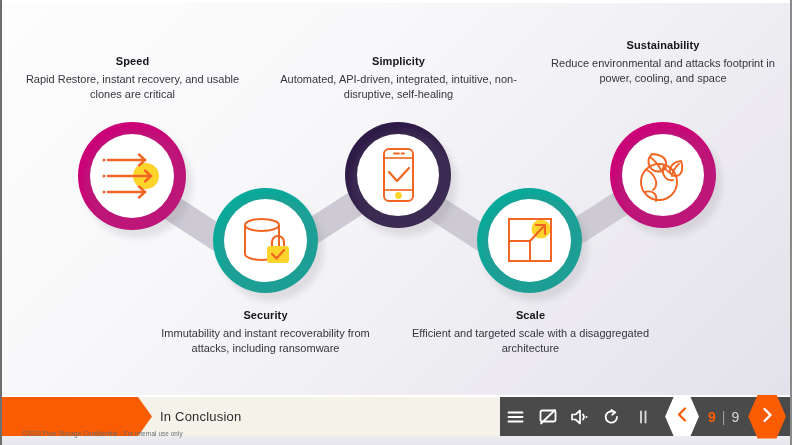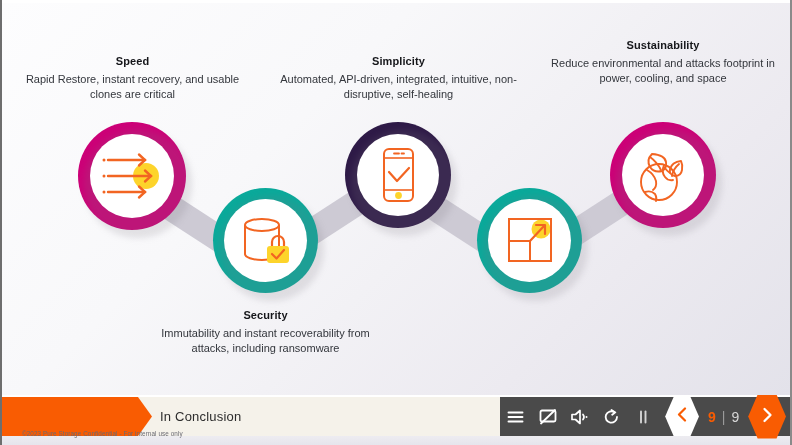--- a/index.html
+++ b/index.html
@@ -265,20 +265,24 @@
             <rect x="6" y="5" width="42" height="42" stroke="#f26522" stroke-width="2" fill="none"></rect>
             <line x1="6" y1="27" x2="27" y2="27" stroke="#f26522" stroke-width="2"></line>
             <line x1="27" y1="27" x2="27" y2="47" stroke="#f26522" stroke-width="2"></line>
             <line x1="27" y1="27" x2="41" y2="12" stroke="#f26522" stroke-width="2.2" stroke-linecap="round"></line>
             <polyline points="33,11 42,11 42,20" stroke="#f26522" stroke-width="2.2" fill="none" stroke-linecap="round" stroke-linejoin="round"></polyline>
           </svg>
         </span>
       </div>
     </div>
 
+    <div class="caption" style="left:406px; top:306px; width:245px;">
+      <div class="title">Scale</div>
+      <div class="desc">Efficient and targeted scale with a disaggregated architecture</div>
+    </div>
 
     <div class="node" style="left:608px; top:119px; width:106px; height:106px; background:#cc0077;">
       <div class="node-inner" style="left:12px; top:12px; right:12px; bottom:12px;">
         <span>
           <svg width="58" height="56" viewBox="0 0 58 56">
             <g stroke="#f26522" stroke-width="1.9" fill="none" stroke-linecap="round" stroke-linejoin="round">
               <circle cx="25" cy="35" r="18"></circle>
               <path d="M13 23 q7 4 9 11 q1 6 -3 9"></path>
               <path d="M30 18 q-3 7 1 12 q3 4 8 3"></path>
               <path d="M11 45 q6 -2 10 2 q2 3 1 7"></path>

